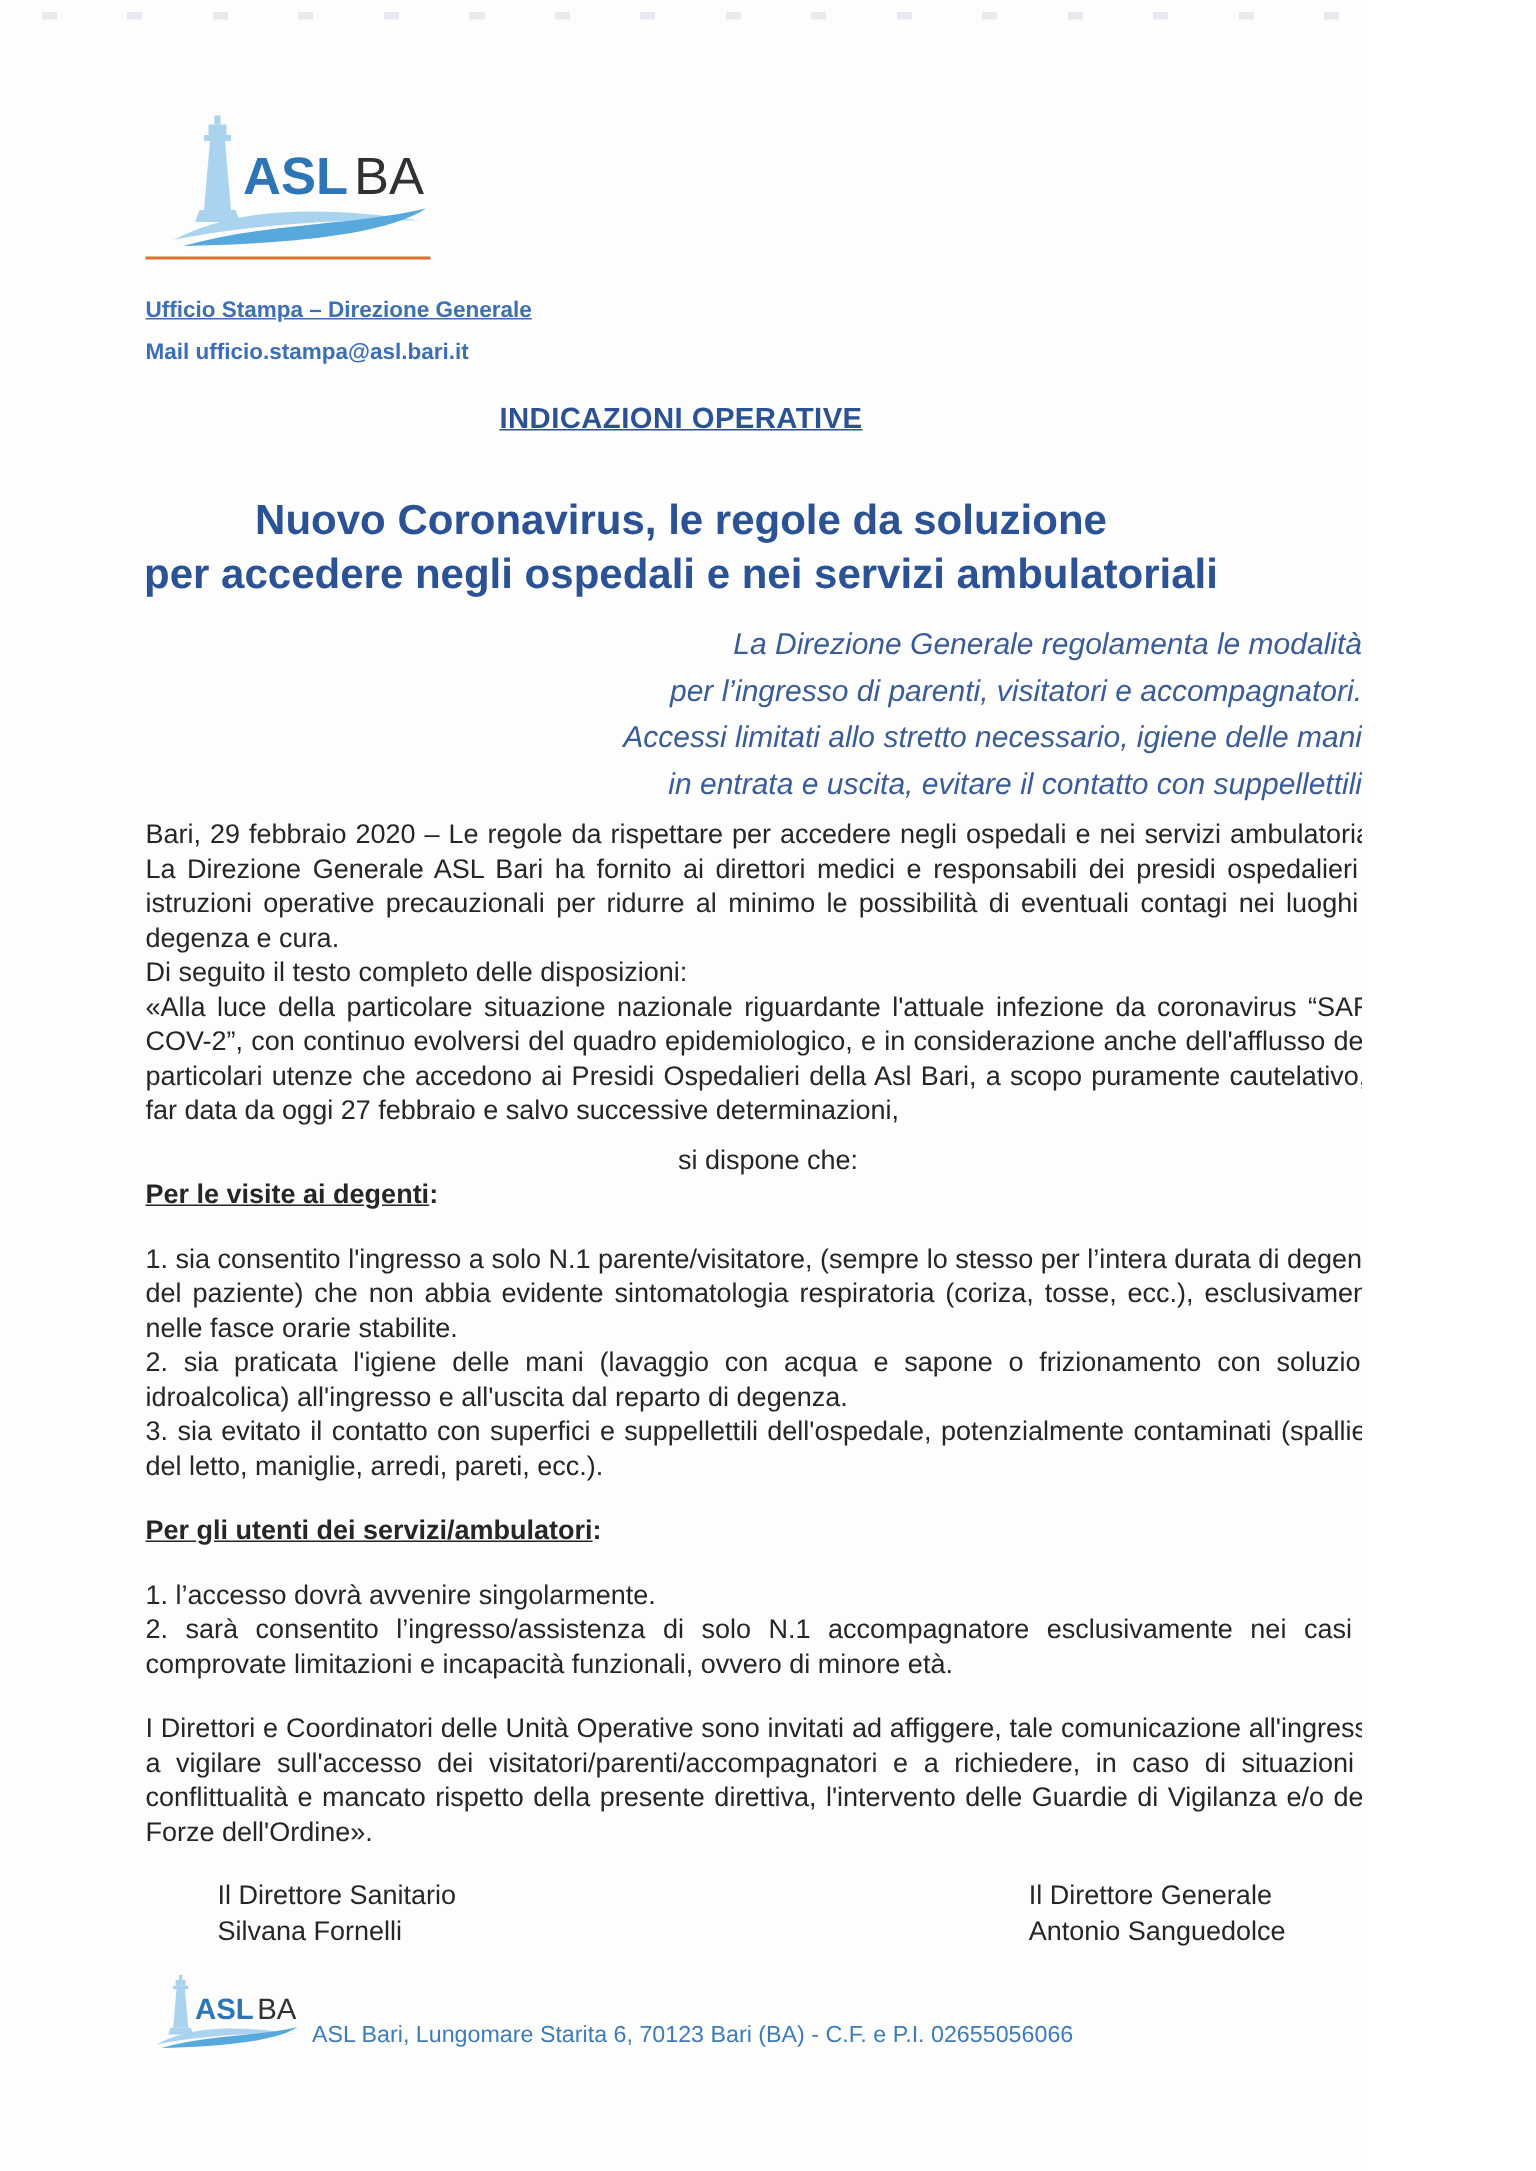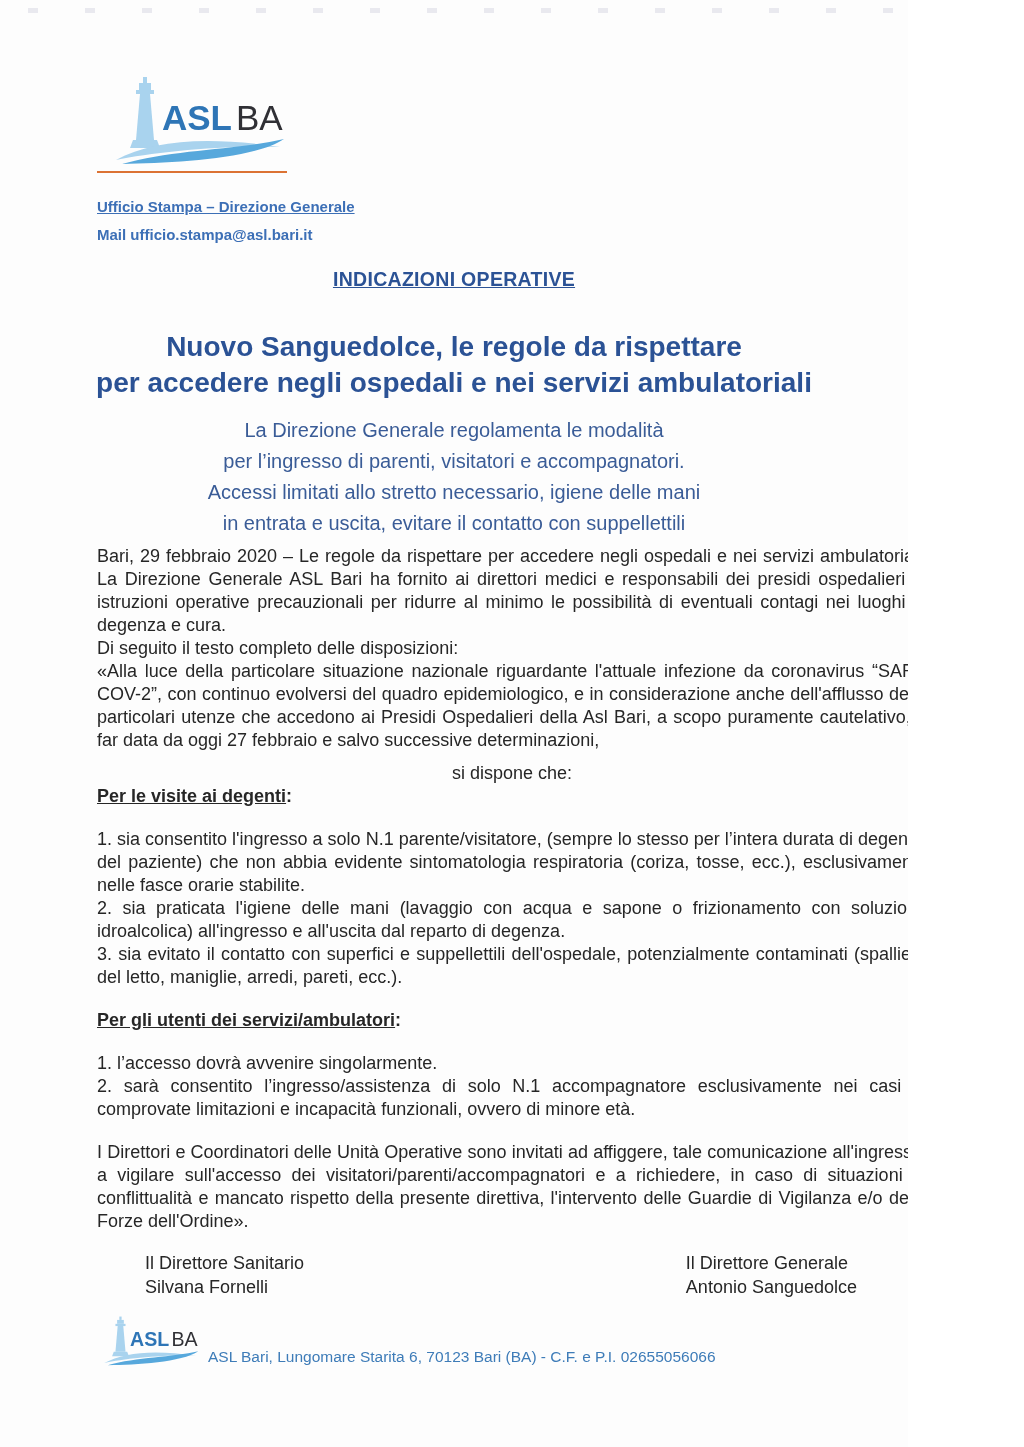--- a/index.html
+++ b/index.html
@@ -20,21 +20,21 @@
   .logo .asl{position:absolute;left:50px;top:22px;font-size:35px;font-weight:bold;color:#2E75B6;letter-spacing:0;}
   .logo .ba{position:absolute;left:124px;top:22px;font-size:35px;font-weight:normal;color:#303035;}
   .orange-line{position:absolute;left:97px;top:171px;width:190px;height:2px;background:#DC7334;}
   
   .office-block{position:absolute;left:97px;top:193px;font-size:15px;font-weight:bold;color:#3C6FB6;line-height:28px;}
   .office-block .u{text-decoration:underline;}
   
   .center-block{position:absolute;left:0;right:0;top:268px;text-align:center;}
   .kicker{display:inline-block;font-size:19.5px;font-weight:bold;color:#2B5295;text-decoration:underline;letter-spacing:.3px;}
   .title{margin-top:38px;font-size:28px;font-weight:bold;color:#2B5295;line-height:36px;}
-  .subtitle{margin-top:14px;font-size:20px;color:#3A5C97;line-height:31px;}
+  .subtitle{margin-top:14px;font-size:20px;font-style:italic;color:#3A5C97;line-height:31px;text-align:right;}
   
   .body-copy{position:absolute;left:97px;top:545px;width:830px;font-size:18px;line-height:23px;color:#262626;}
   .body-copy p{margin:0;}
   .just{text-align:justify;}
   .centered{text-align:center;}
   .sec-heading{font-weight:bold;}
   .sec-heading .hu{text-decoration:underline;}
   .gap{height:20px;}
   .gap-sm{height:10px;}
   .signatures{display:flex;margin-top:18px;}
@@ -70,21 +70,21 @@
   <div class="orange-line"></div>
 
   <div class="office-block">
     <div class="u">Ufficio Stampa – Direzione Generale</div>
     <div>Mail ufficio.stampa@asl.bari.it</div>
   </div>
 
   <div class="center-block">
     <span class="kicker">INDICAZIONI OPERATIVE</span>
     <div class="title">
-      <div>Nuovo Sanguedolce, le regole da rispettare</div>
+      <div>Nuovo Coronavirus, le regole da soluzione</div>
       <div>per accedere negli ospedali e nei servizi ambulatoriali</div>
     </div>
     <div class="subtitle">
       <div>La Direzione Generale regolamenta le modalità</div>
       <div>per l’ingresso di parenti, visitatori e accompagnatori.</div>
       <div>Accessi limitati allo stretto necessario, igiene delle mani</div>
       <div>in entrata e uscita, evitare il contatto con suppellettili</div>
     </div>
   </div>
 

